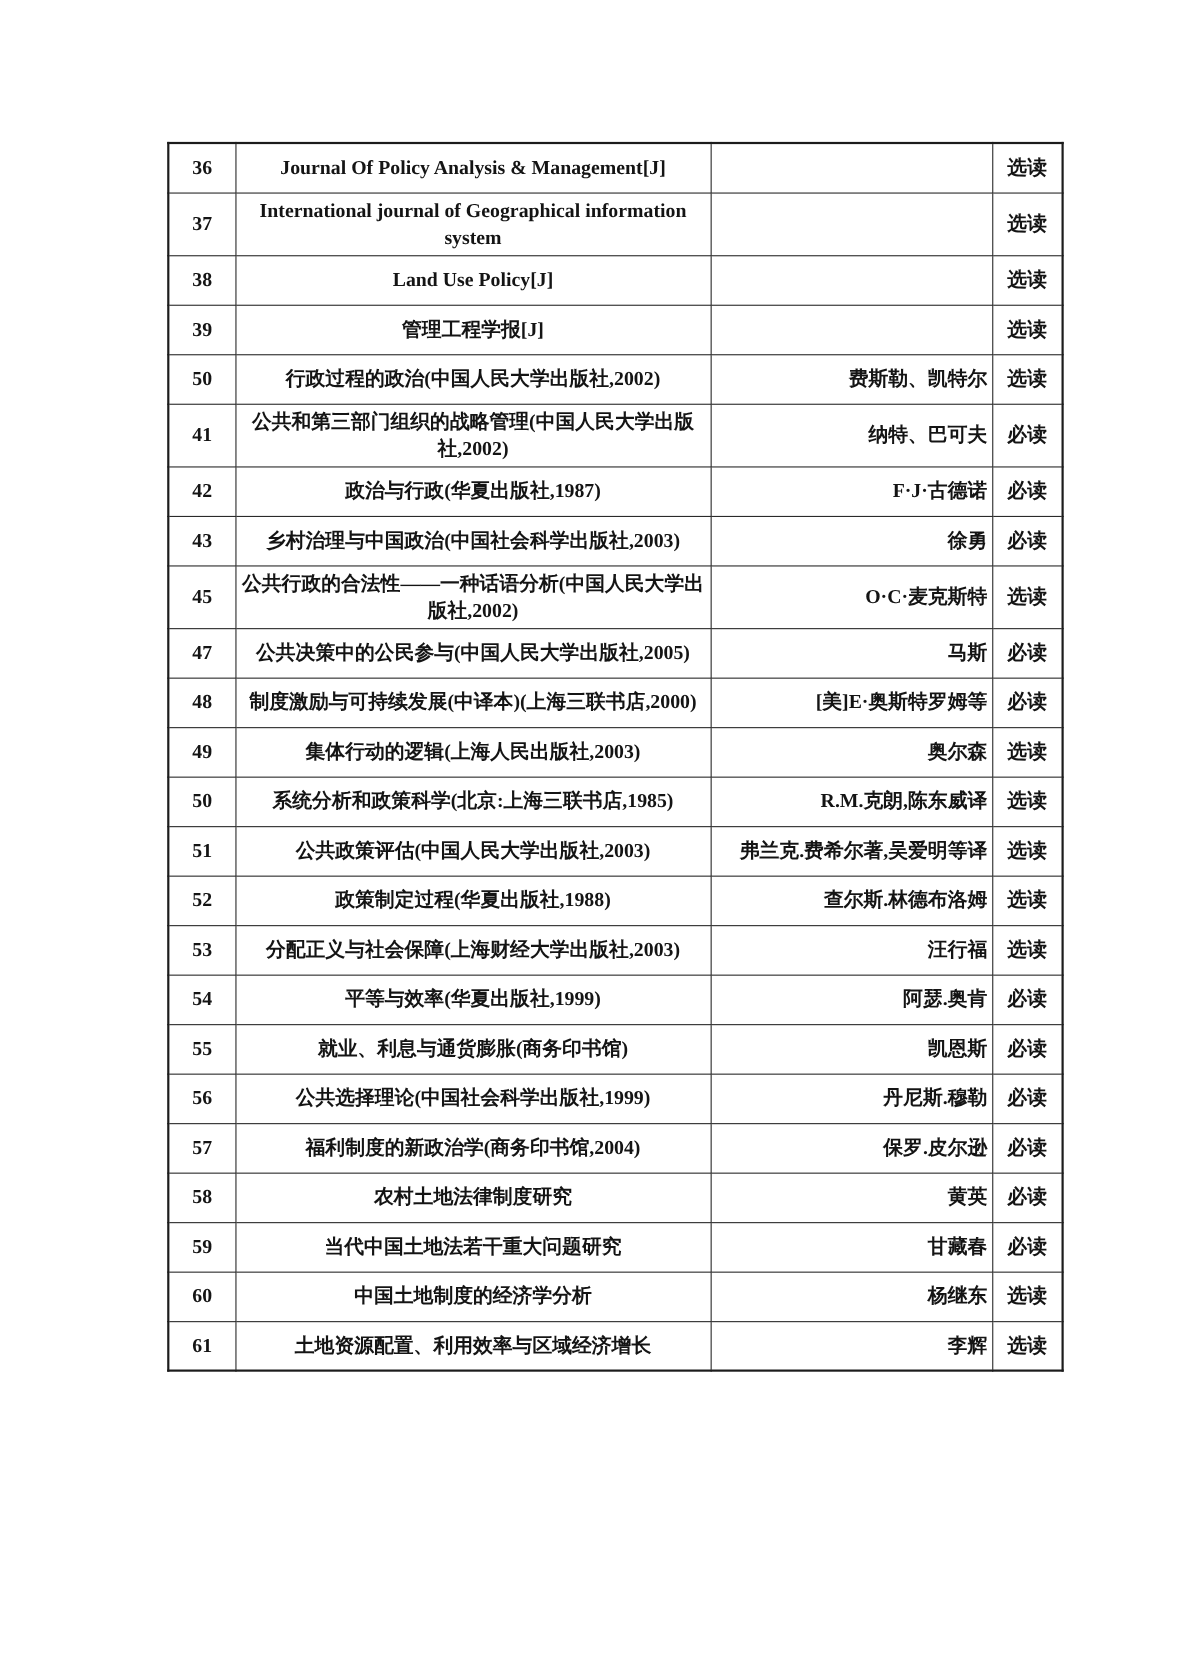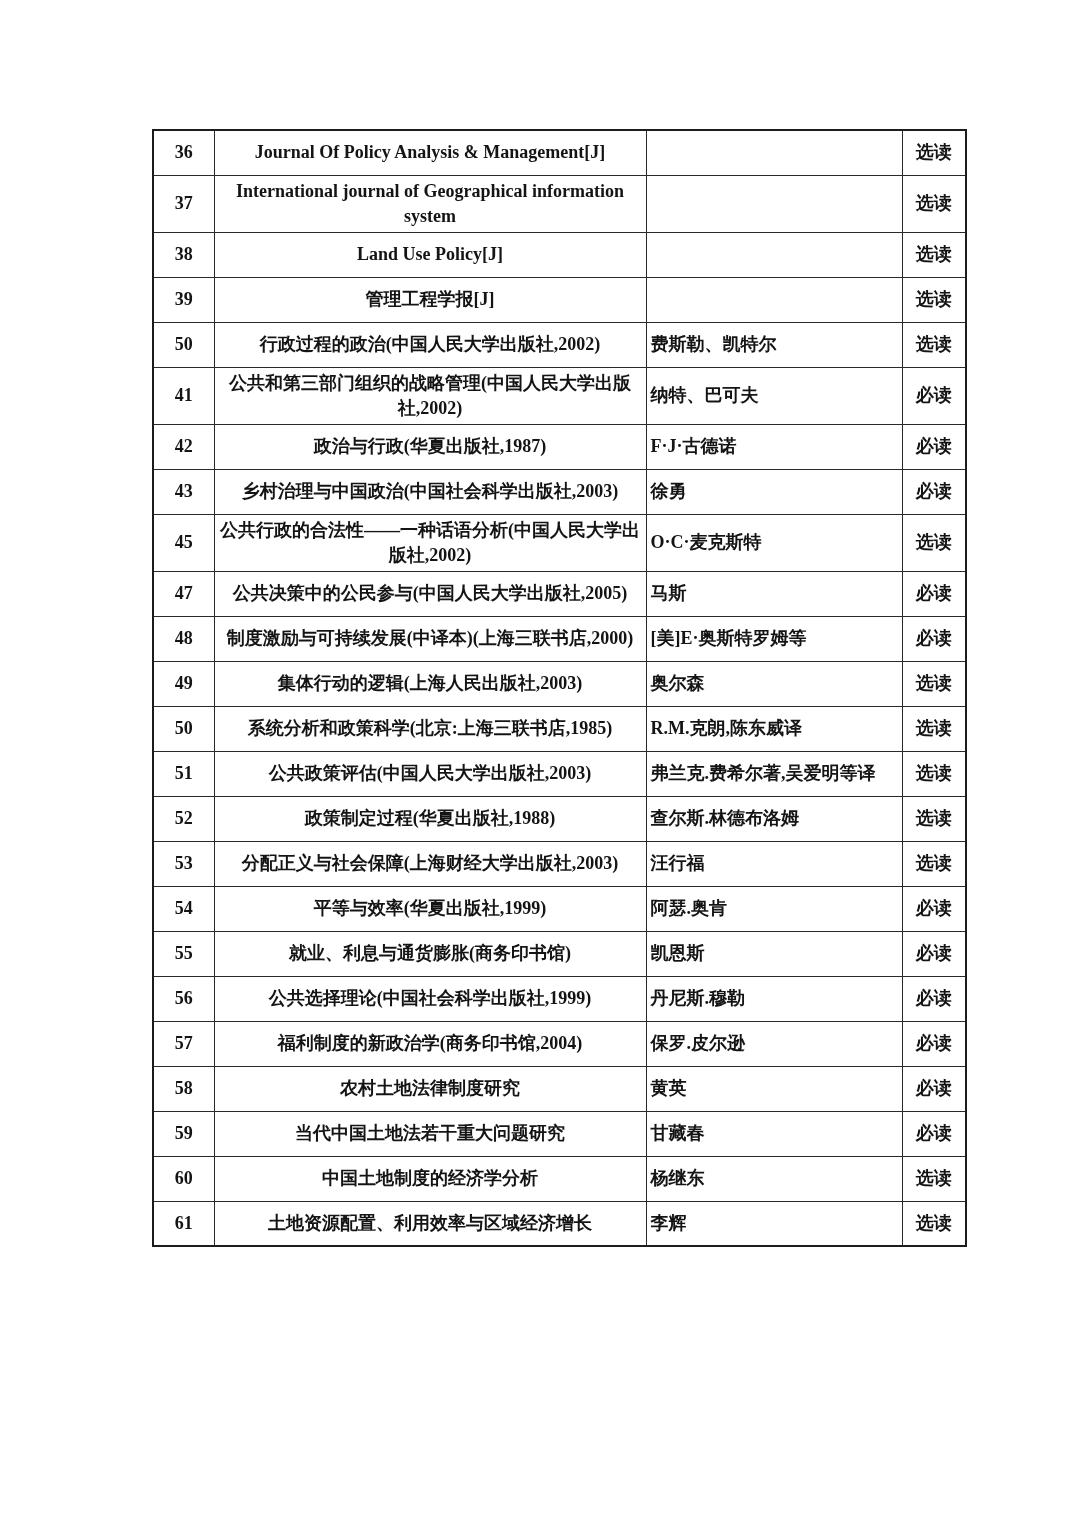--- a/index.html
+++ b/index.html
@@ -39,21 +39,21 @@
     font-weight: bold;
   }
   td.num {
     text-align: center;
   }
   td.title {
     text-align: center;
     padding: 3px 4px 3px 11px;
   }
   td.author {
-    text-align: left;
+    text-align: right;
     padding: 3px 4px 3px 12px;
     margin-top: 11px;
   }
   td.status {
     text-align: center;
   }
 </style>
 </head>
 <body>
 

